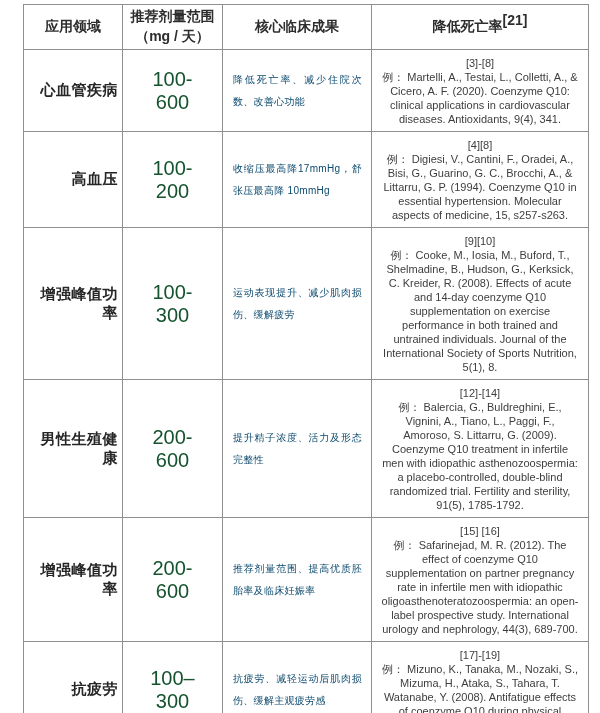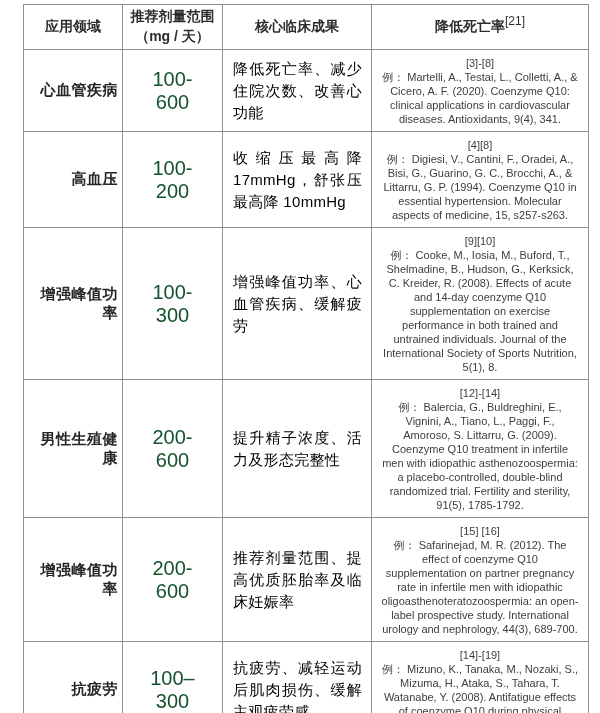--- a/index.html
+++ b/index.html
@@ -40,22 +40,22 @@
     font-size: 14px;
     font-weight: 700;
     text-align: center;
     vertical-align: middle;
     line-height: 1.4;
     color: #2d2d2d;
     padding: 2px 4px;
     background: #ffffff;
   }
   thead th sup {
-    font-size: 12px;
-    font-weight: 400;
+    font-size: 14px;
+    font-weight: 700;
     vertical-align: super;
     line-height: 0;
   }
 
   
   tbody tr:nth-child(1) td { height: 71px; }
   tbody tr:nth-child(2) td { height: 84px; }
   tbody tr:nth-child(3) td { height: 123px; }
   tbody tr:nth-child(4) td { height: 105px; }
   tbody tr:nth-child(5) td { height: 95px; }
@@ -72,25 +72,25 @@
     letter-spacing: 0.5px;
   }
   td.c-dose {
     font-size: 20px;
     text-align: center;
     vertical-align: middle;
     color: #14532d;
     padding: 2px 20px;
   }
   td.c-outcome {
-    font-size: 15px;
+    font-size: 10px;
     text-align: justify;
     text-justify: inter-ideograph;
     vertical-align: middle;
-    color: #000000;
+    color: #0c4a6e;
     padding: 6px 9px 6px 10px;
     line-height: 22px;
     letter-spacing: 0.3px;
   }
   td.c-ref {
     font-size: 11px;
     vertical-align: top;
     text-align: center;
     color: #3d3d3d;
     padding: 6px 9px 5px 9px;
@@ -140,21 +140,21 @@
     <td class="c-outcome">收缩压最高降17mmHg，舒张压最高降 10mmHg</td>
     <td class="c-ref">
       <div class="ref-tag">[4][8]</div>
       <div class="ref-text">例： Digiesi, V., Cantini, F., Oradei, A., Bisi, G., Guarino, G. C., Brocchi, A., &amp; Littarru, G. P. (1994). Coenzyme Q10 in essential hypertension. Molecular aspects of medicine, 15, s257-s263.</div>
     </td>
   </tr>
 
   <tr>
     <td class="c-area">增强峰值功率</td>
     <td class="c-dose">100-300</td>
-    <td class="c-outcome">增强峰值功率、心血管疾病、缓解疲劳</td>
+    <td class="c-outcome">运动表现提升、减少肌肉损伤、缓解疲劳</td>
     <td class="c-ref">
       <div class="ref-tag">[9][10]</div>
       <div class="ref-text">例： Cooke, M., Iosia, M., Buford, T., Shelmadine, B., Hudson, G., Kerksick, C. Kreider, R. (2008). Effects of acute and 14-day coenzyme Q10 supplementation on exercise performance in both trained and untrained individuals. Journal of the International Society of Sports Nutrition, 5(1), 8.</div>
     </td>
   </tr>
 
   <tr>
     <td class="c-area">男性生殖健康</td>
     <td class="c-dose">200-600</td>
     <td class="c-outcome">提升精子浓度、活力及形态完整性</td>
@@ -172,20 +172,20 @@
       <div class="ref-tag">[15] [16]</div>
       <div class="ref-text">例： Safarinejad, M. R. (2012). The effect of coenzyme Q10 supplementation on partner pregnancy rate in infertile men with idiopathic oligoasthenoteratozoospermia: an open-label prospective study. International urology and nephrology, 44(3), 689-700.</div>
     </td>
   </tr>
 
   <tr>
     <td class="c-area">抗疲劳</td>
     <td class="c-dose">100–300</td>
     <td class="c-outcome">抗疲劳、减轻运动后肌肉损伤、缓解主观疲劳感</td>
     <td class="c-ref">
-      <div class="ref-tag">[14]-[19]</div>
+      <div class="ref-tag">[17]-[19]</div>
       <div class="ref-text">例： Mizuno, K., Tanaka, M., Nozaki, S., Mizuma, H., Ataka, S., Tahara, T. Watanabe, Y. (2008). Antifatigue effects of coenzyme Q10 during physical fatigue. Nutrition, 24(4), 293-299.</div>
     </td>
   </tr>
 
 </tbody>
   </table>
 </div>
 
 </body></html>

